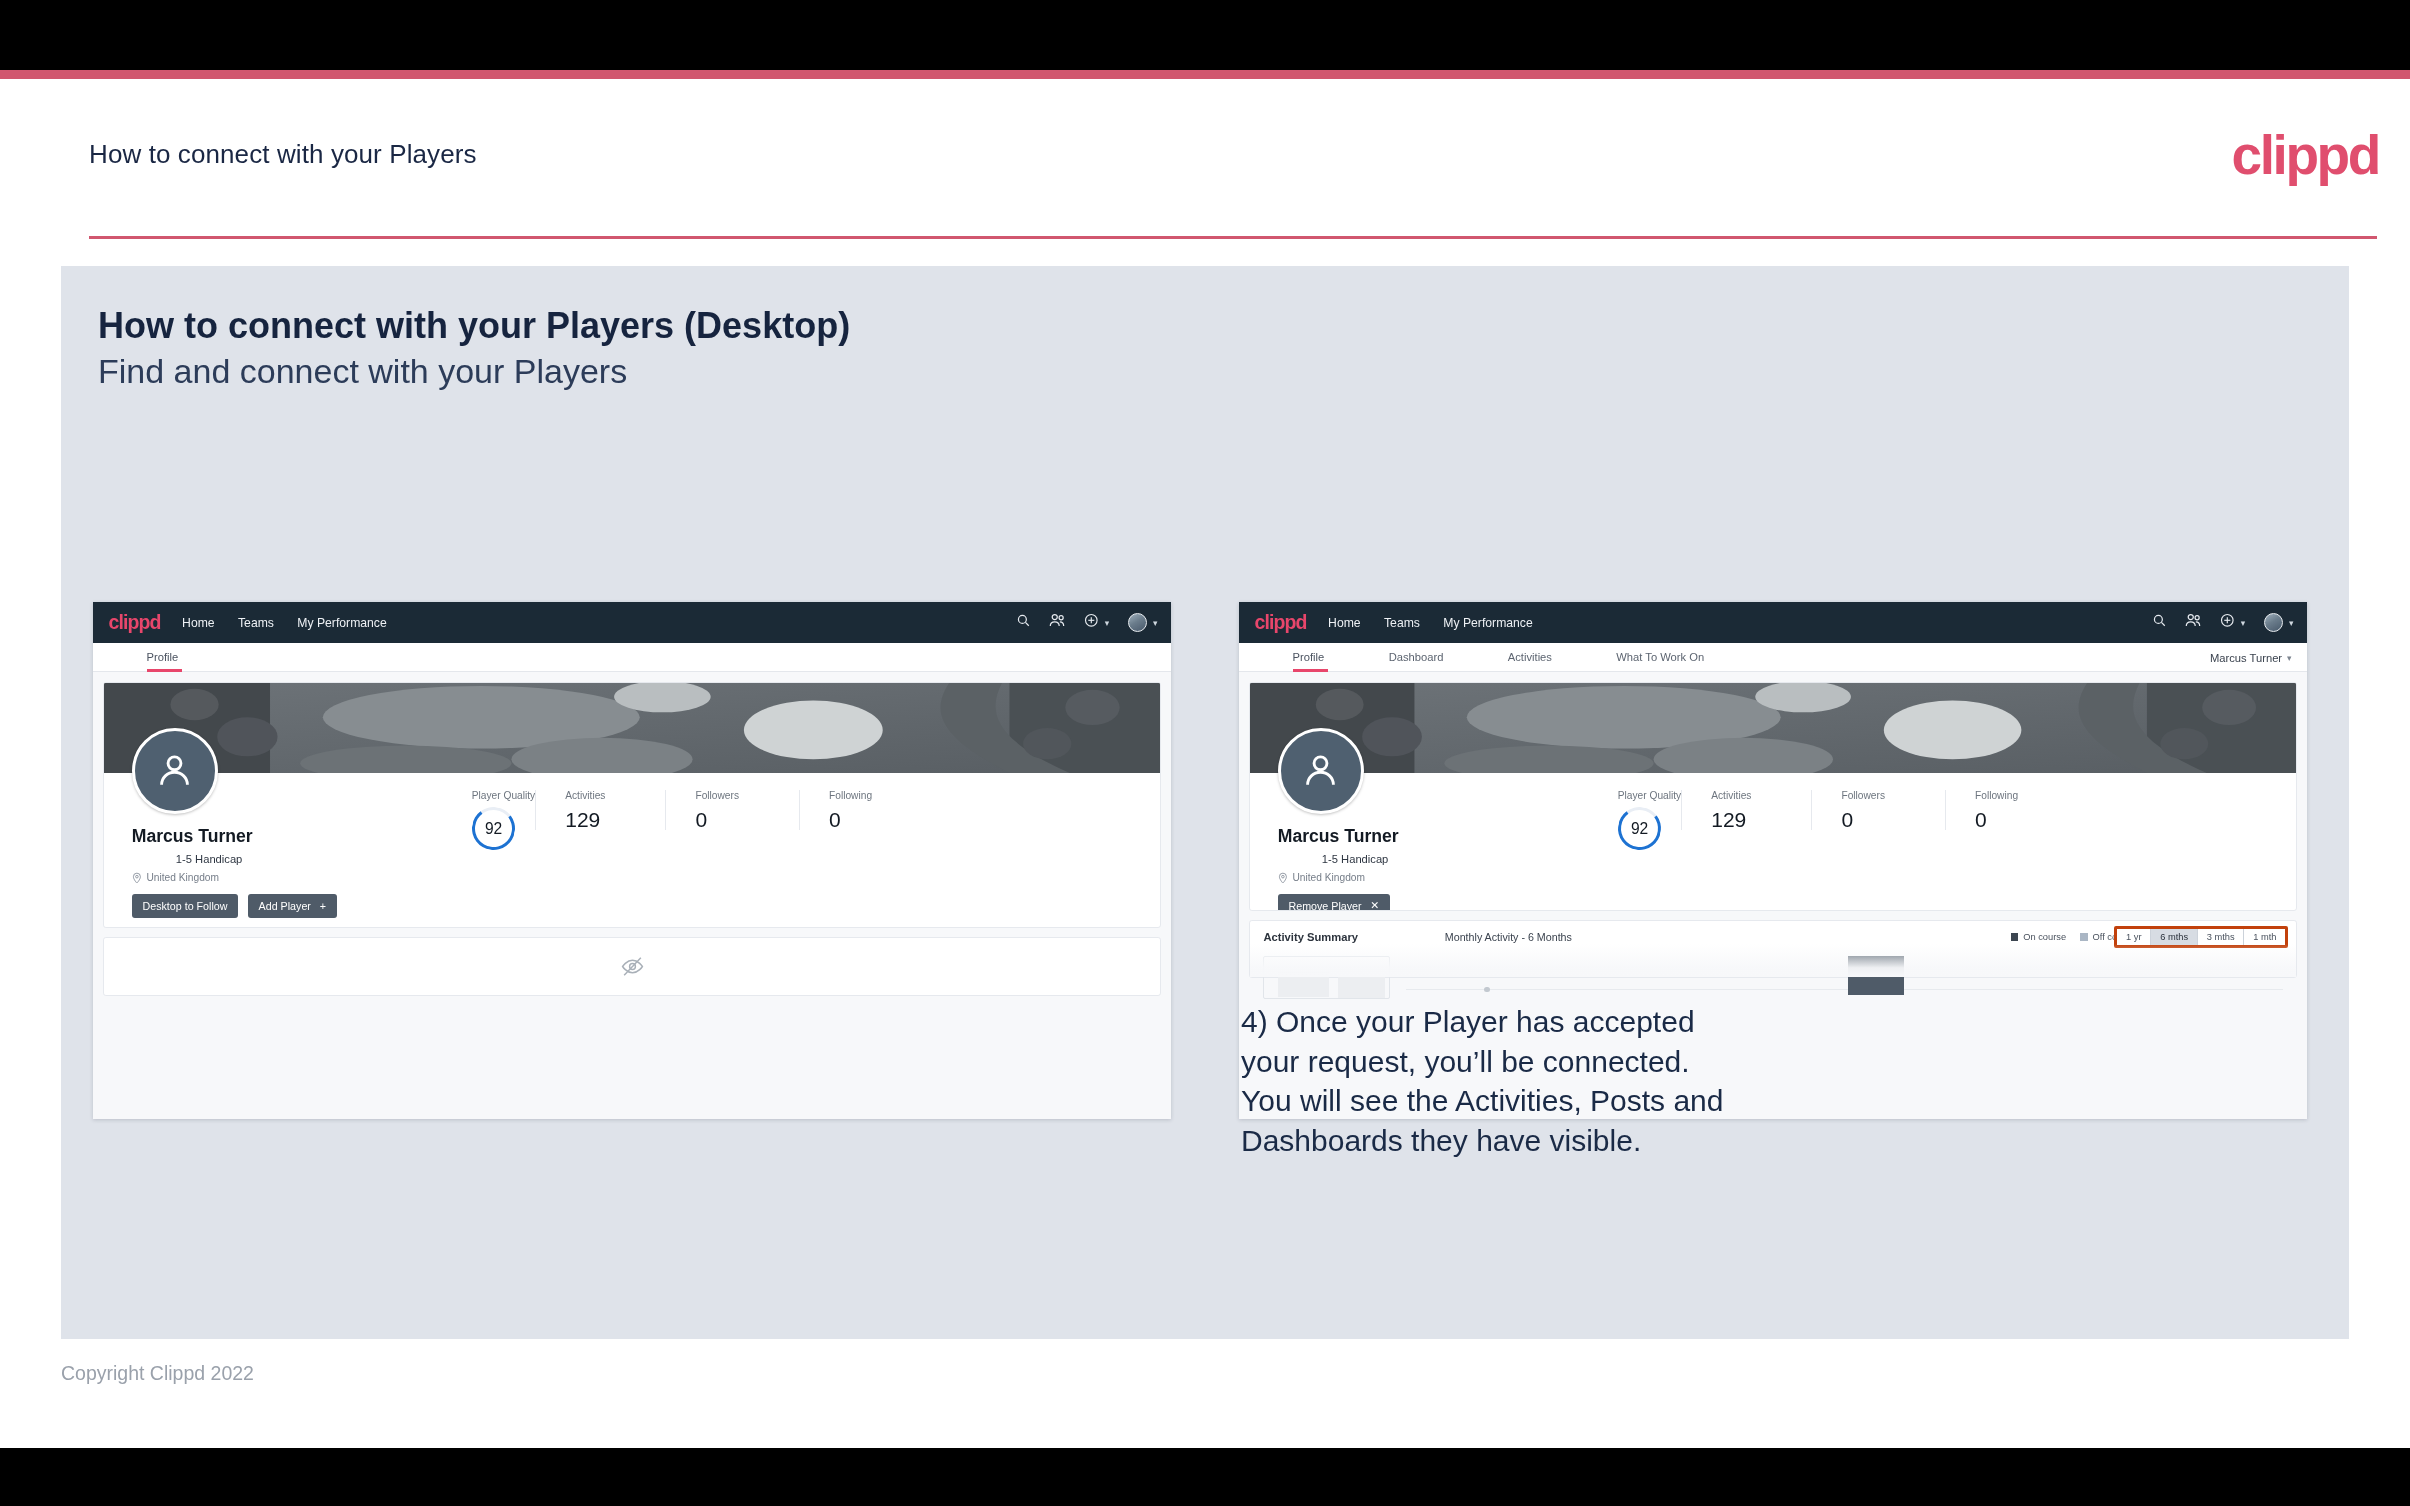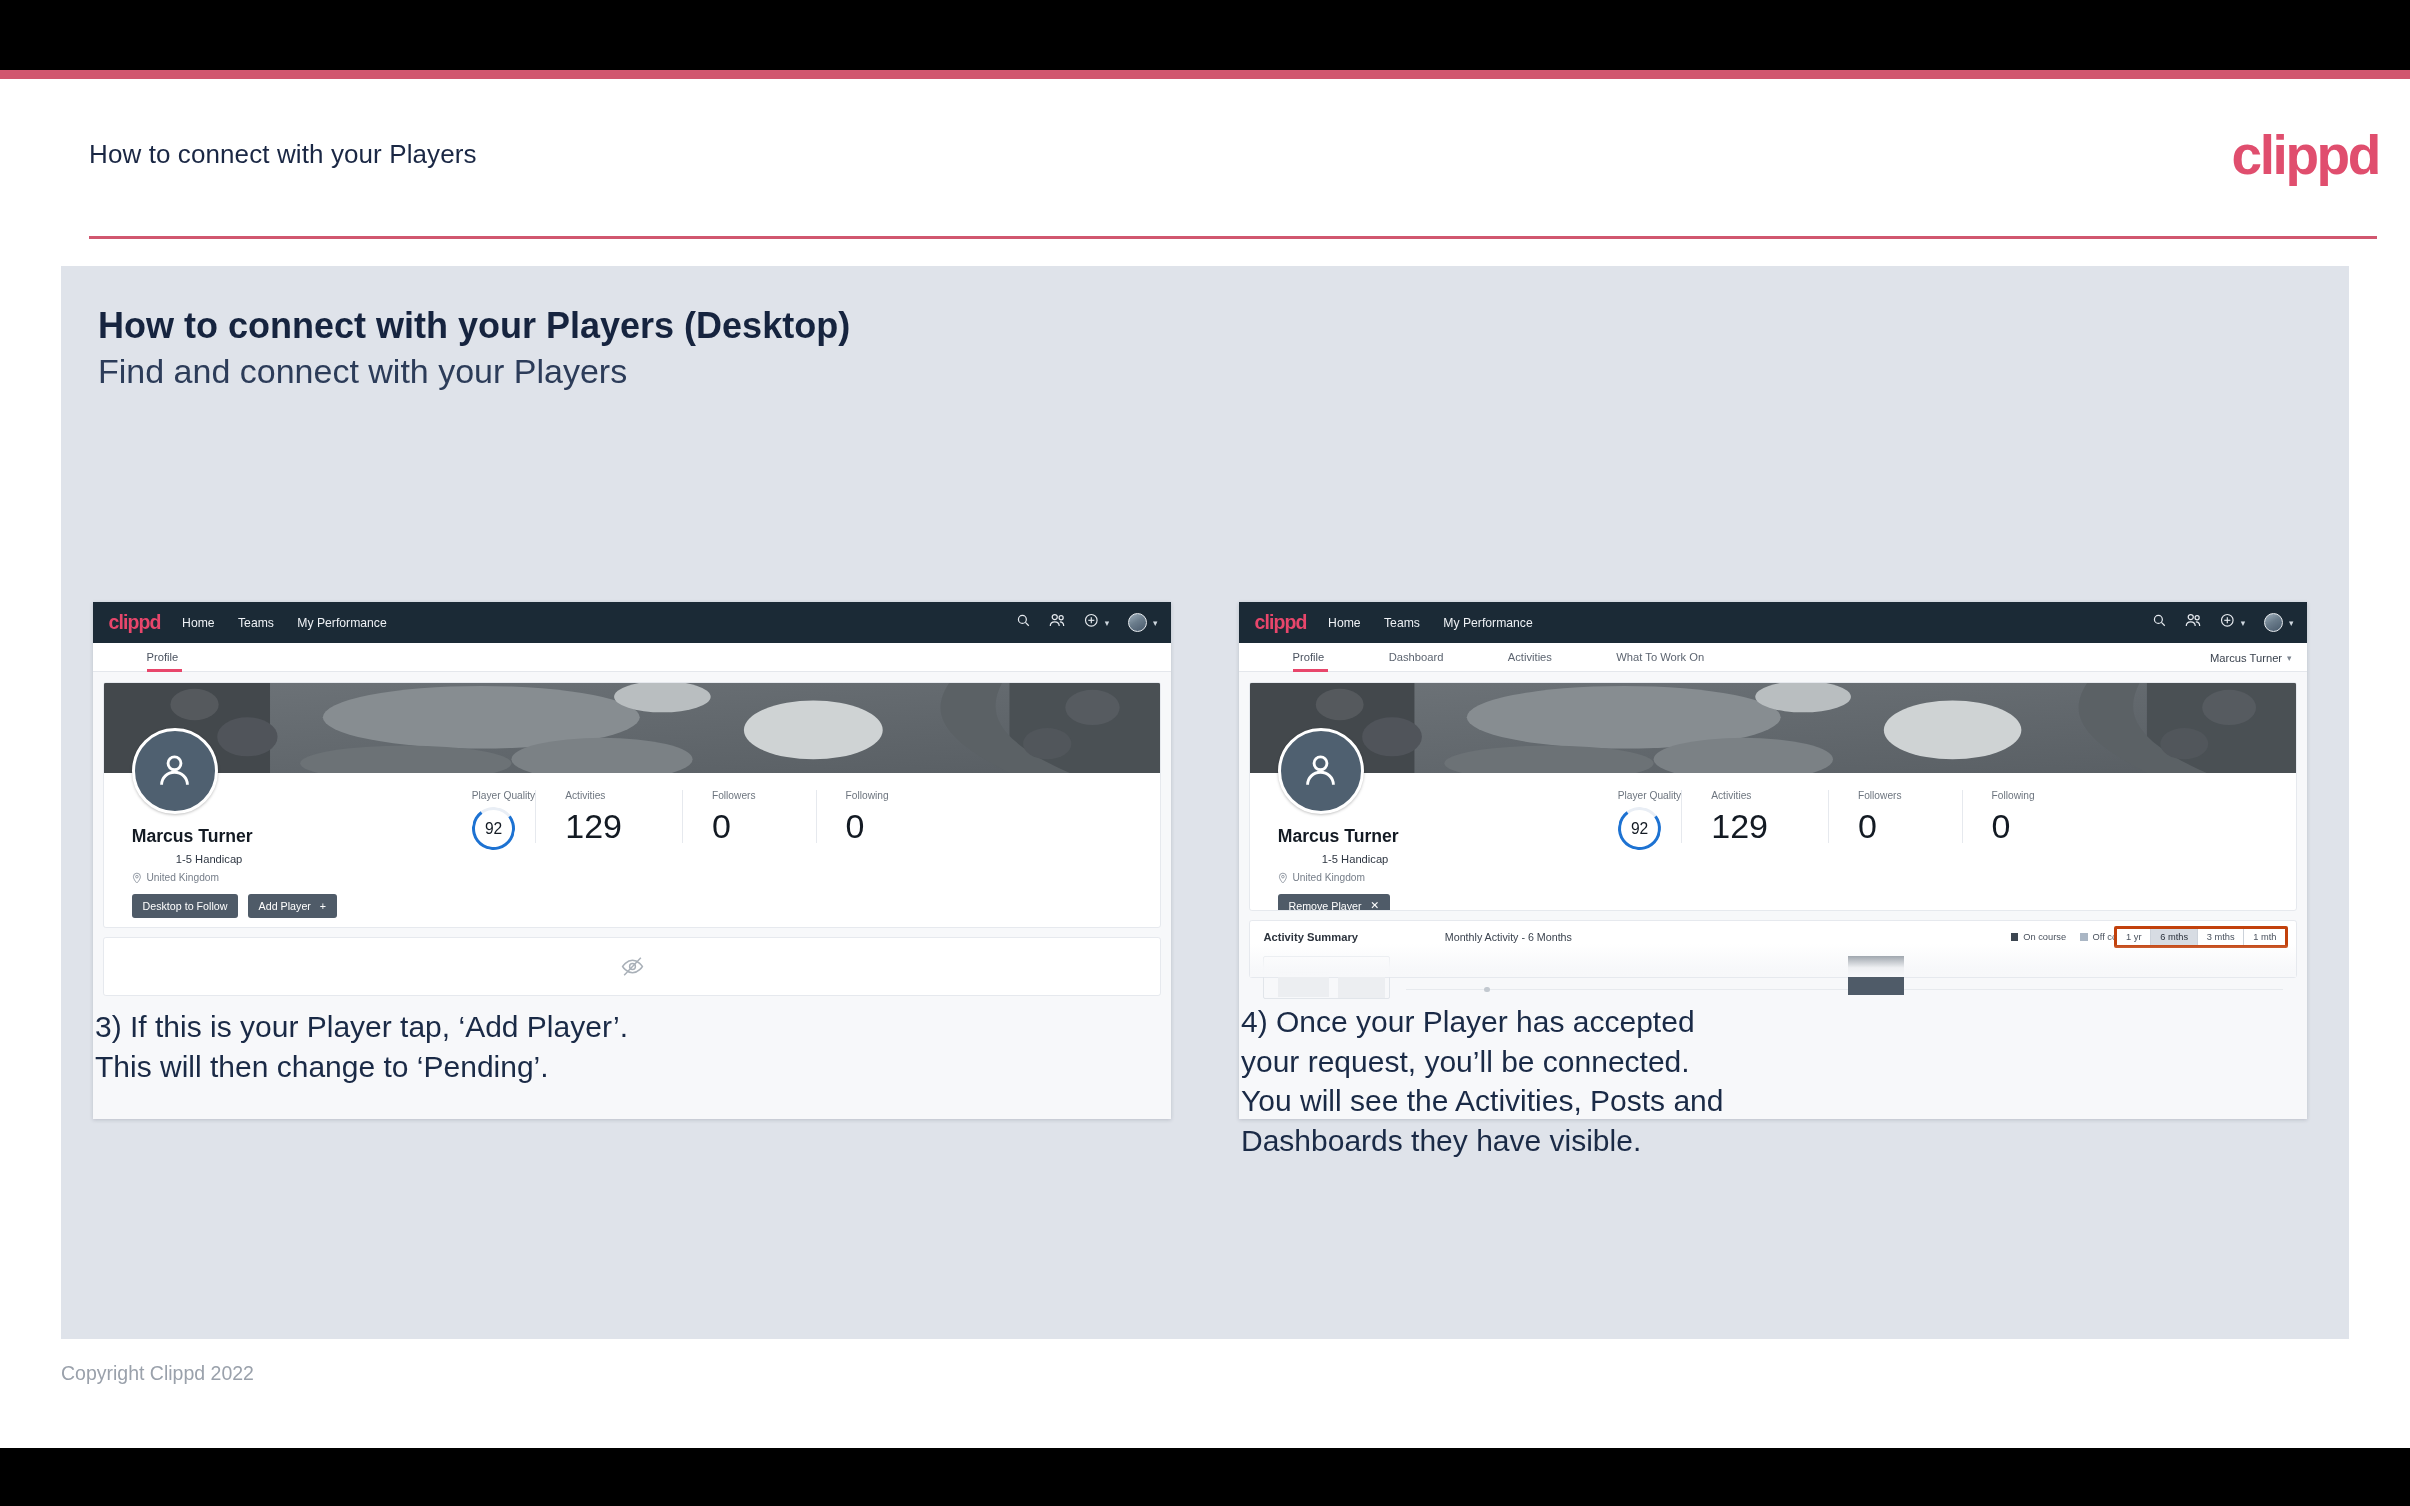--- a/index.html
+++ b/index.html
@@ -157,21 +157,21 @@
   }
 
   
   .stats {
     position: absolute; top: 17.6px; display: flex; align-items: flex-start;
   }
   .stat { position: relative; padding: 0 0 0 25px; }
   .stat + .stat { border-left: 1px solid #e6e9ee; }
   .stat-label { font-size: 10.2px; color: #6d757f; white-space: nowrap; }
   .stat-value {
-    margin-top: 7.8px; font-size: 34px; font-weight: 400; color: #131a23; line-height: 1;
+    margin-top: 7.8px; font-size: 21px; font-weight: 400; color: #131a23; line-height: 1;
   }
   .ring {
     margin-top: 5.9px; width: 43px; height: 43px; border-radius: 50%;
     border: 3.4px solid #1d72d2; border-top-color: #e9eef5;
     display: flex; align-items: center; justify-content: center;
     font-size: 15.6px; font-weight: 500; color: #131a23;
     transform: rotate(8deg);
   }
   .ring span { transform: rotate(-8deg); }
 
@@ -543,22 +543,20 @@
             </div>
             <div class="mini-axis"></div>
             <div class="mini-bar dark" style="left:598px; top:2px; width:56px; height:39px;"></div>
             <div class="mini-bar" style="left:234px; top:33px; width:5.9px; height:5.9px; border-radius:50%; background:#c3c9d0;"></div>
           </div>
 
           <div class="fade"></div>
         </div>
       </div>
 
-      <div class="caption caption-left">3) If this is your Player tap, ‘Add Player’.
-This will then change to ‘Pending’.</div>
       <div class="caption caption-right">4) Once your Player has accepted
 your request, you’ll be connected.
 You will see the Activities, Posts and
 Dashboards they have visible.</div>
     </div>
 
     <div class="copyright">Copyright Clippd 2022</div>
   </div>
 </div>
 

